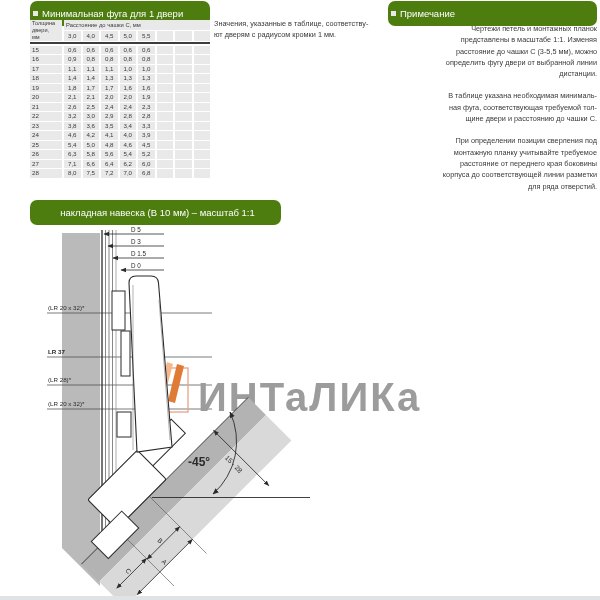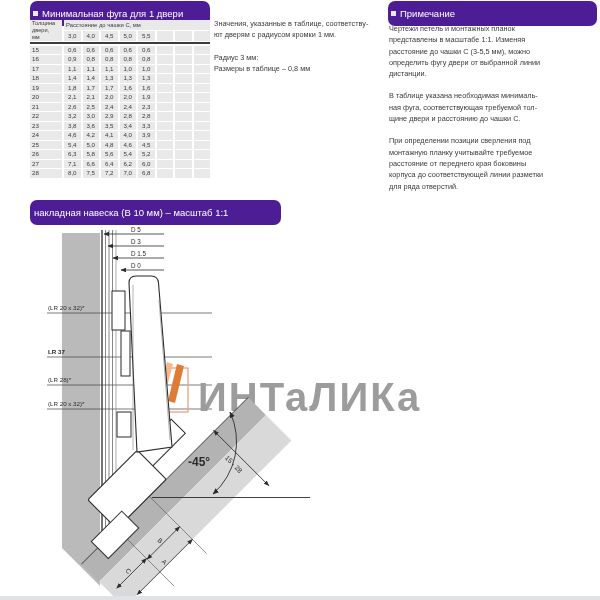--- a/index.html
+++ b/index.html
@@ -3,21 +3,21 @@
 <meta charset="utf-8">
 <style>
   html,body{margin:0;padding:0;}
   body{
     width:600px;height:600px;position:relative;background:#ffffff;
     font-family:"Liberation Sans",sans-serif;color:#3a3a3a;overflow:hidden;
   }
   .abs{position:absolute;}
   
   .bar{
-    background:#4c1d95;color:#ffffff;font-size:9.5px;line-height:15px;height:25px;
+    background:#4d7c0f;color:#ffffff;font-size:9.5px;line-height:15px;height:25px;
     display:flex;align-items:center;white-space:nowrap;overflow:hidden;border-radius:7px;
   }
   .bar .sq{width:5px;height:5px;background:#e9e9e9;margin:0 4px 0 3px;flex:0 0 auto;}
   .bar .bar-txt{flex:1;}
   .bar.nosq{padding-left:4px;}
   
   .thead{display:grid;grid-template-columns:32px repeat(8,1fr);grid-template-rows:10px 10px;column-gap:2px;row-gap:1px;width:180px;}
   .trow{display:grid;grid-template-columns:32px repeat(8,1fr);column-gap:2px;height:8.5px;margin-bottom:1px;width:180px;}
   .tcell{background:#e9e9e9;font-size:6.2px;line-height:8.5px;color:#3a3a3a;text-align:center;overflow:hidden;}
   .tlab{text-align:left;padding-left:2px;}
@@ -209,45 +209,43 @@
         <div class="tcell"></div>
         <div class="tcell"></div>
         <div class="tcell"></div>
       </div>
     </div>
 </div>
 
 <div class="abs" style="left:214px;top:18px;width:160px;">
   <p class="para">Значения, указанные в таблице, соответству-
 ют дверям с радиусом кромки 1 мм.</p>
-  <p class="para">Радиус 3 мм:
-Размеры в таблице – 0,8 мм</p>
 </div>
 
 <div class="abs bar" style="left:388px;top:1px;width:209px;">
   <span class="sq"></span>
   <span class="bar-txt">Примечание</span>
 </div>
-<div class="abs" style="left:389px;top:23px;width:208px;">
+<div class="abs" style="left:389px;top:23px;width:208px;text-align:right;">
   <p class="para">Чертежи петель и монтажных планок
 представлены в масштабе 1:1. Изменяя
 расстояние до чашки C (3-5,5 мм), можно
 определить фугу двери от выбранной линии
 дистанции.</p>
   <p class="para">В таблице указана необходимая минималь-
 ная фуга, соответствующая требуемой тол-
 щине двери и расстоянию до чашки C.</p>
   <p class="para">При определении позиции сверления под
 монтажную планку учитывайте требуемое
 расстояние от переднего края боковины
 корпуса до соответствующей линии разметки
 для ряда отверстий.</p>
 </div>
 
-<div class="abs bar nosq" style="left:30px;top:200px;width:247px;">
+<div class="abs bar nosq" style="left:30px;top:200px;width:247px;text-align:center;">
   <span class="bar-txt">накладная навеска (В 10 мм) – масштаб 1:1</span>
 </div>
 
 <svg class="abs" style="left:30px;top:222px;" width="540" height="376" viewBox="30 222 540 376">
   <defs>
     <marker id="mA" viewBox="0 0 10 10" refX="9" refY="5" markerWidth="7" markerHeight="7" orient="auto-start-reverse">
       <path d="M0,1 L10,5 L0,9 Z" fill="#2b2b2b"></path>
     </marker>
   </defs>
 

